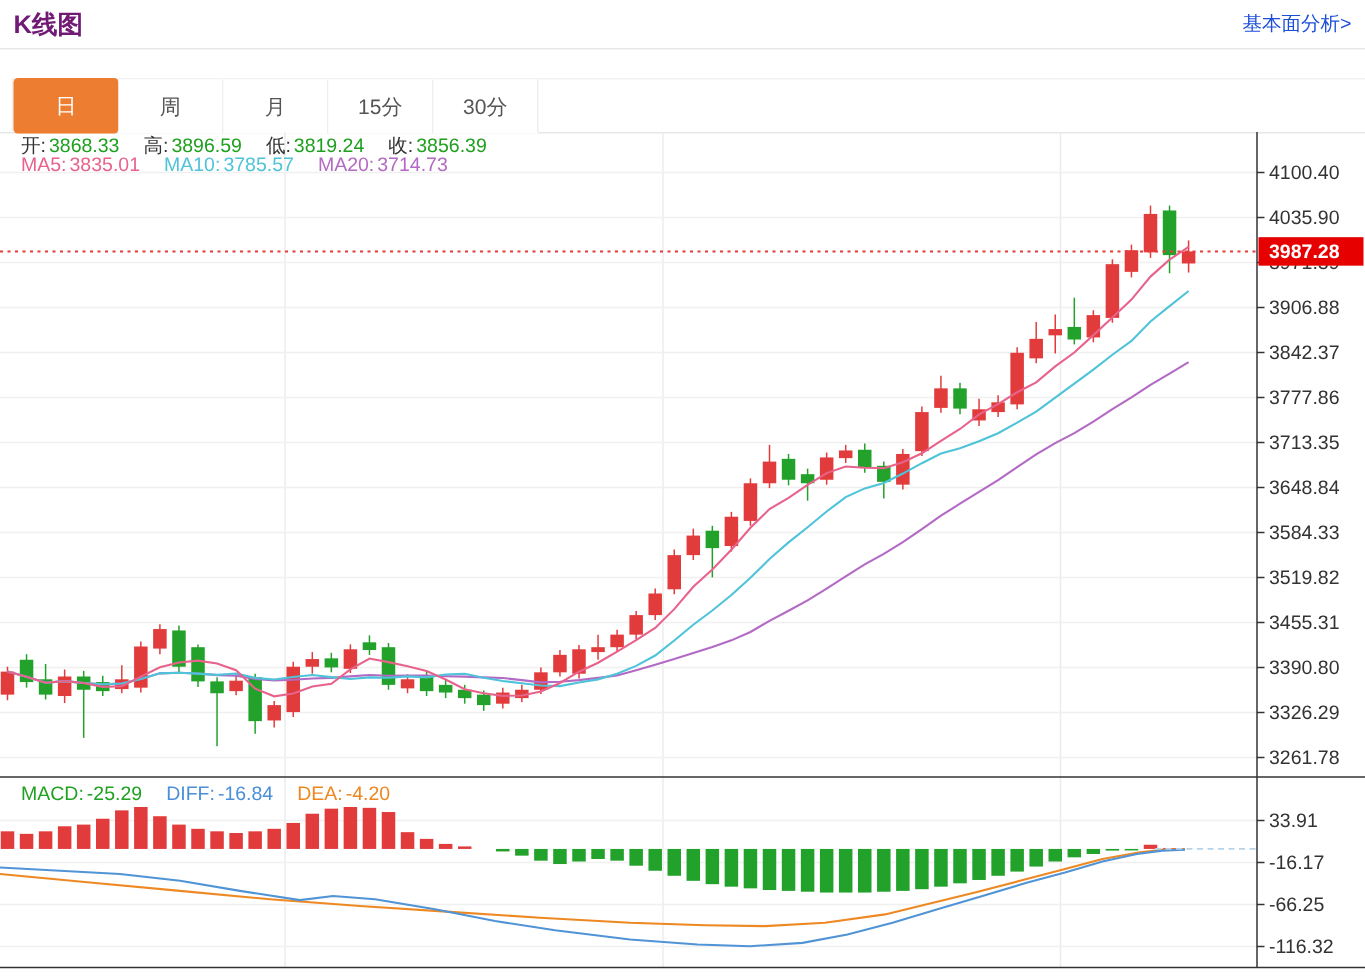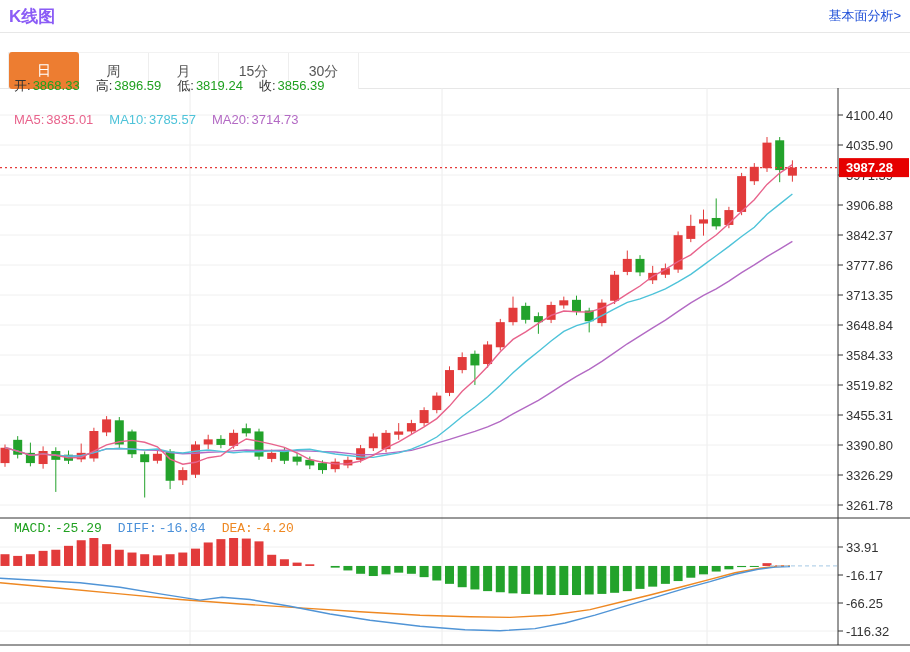--- a/index.html
+++ b/index.html
@@ -1,28 +1,28 @@
 <!DOCTYPE html>
 <html style="--accent: #ed7d31;"><head>
 <meta charset="utf-8">
 <style>
   html,body{margin:0;padding:0;background:#fff;font-family:"Liberation Sans","DejaVu Sans",sans-serif;}
   .page{position:relative;width:910px;height:652px;background:#fff;overflow:hidden;}
   .hdr{position:absolute;top:0;left:0;width:910px;height:33px;border-bottom:1px solid #e7e7e7;box-sizing:border-box;display:flex;justify-content:space-between;align-items:center;padding:0 9px;}
-  .title{font-size:17px;font-weight:bold;color:#8b5cf6;}
+  .title{font-size:17px;font-weight:bold;color:#701a75;}
   .link{font-size:13px;color:#1d4ed8;text-decoration:none;cursor:pointer;}
   .tabs{position:absolute;top:52px;left:0;width:910px;height:36px;border-bottom:1px solid #e7e7e7;}
   .tabs-inner{display:flex;margin-left:8px;height:36px;border-left:1px solid #eee;border-top:1px solid #f2f2f2;box-sizing:border-box;}
   .tab{width:70px;height:36px;line-height:36px;text-align:center;font-size:14px;color:#555;background:#fff;border-right:1px solid #eee;cursor:pointer;box-sizing:border-box;}
   .tab.sel{background:var(--accent,#ed7d31);color:#fff;border-radius:3px;border-right:none;margin-top:-1px;height:37px;line-height:37px;}
   svg{position:absolute;top:0;left:0;}
   .legend{position:absolute;left:14px;font-size:13px;white-space:nowrap;}
-  .l1{top:77px;}
-  .l2{top:112px;}
-  .l3{top:521px;font-family:Liberation Mono, monospace;}
+  .l1{top:88px;}
+  .l2{top:102px;}
+  .l3{top:521px;}
   .legend .item{margin-right:16px;}
   .legend .lab{margin-right:2px;}
 </style>
 </head>
 <body>
 
 <div class="page">
   <div class="hdr">
     <span class="title">K线图</span>
     <a class="link">基本面分析&gt;</a>

